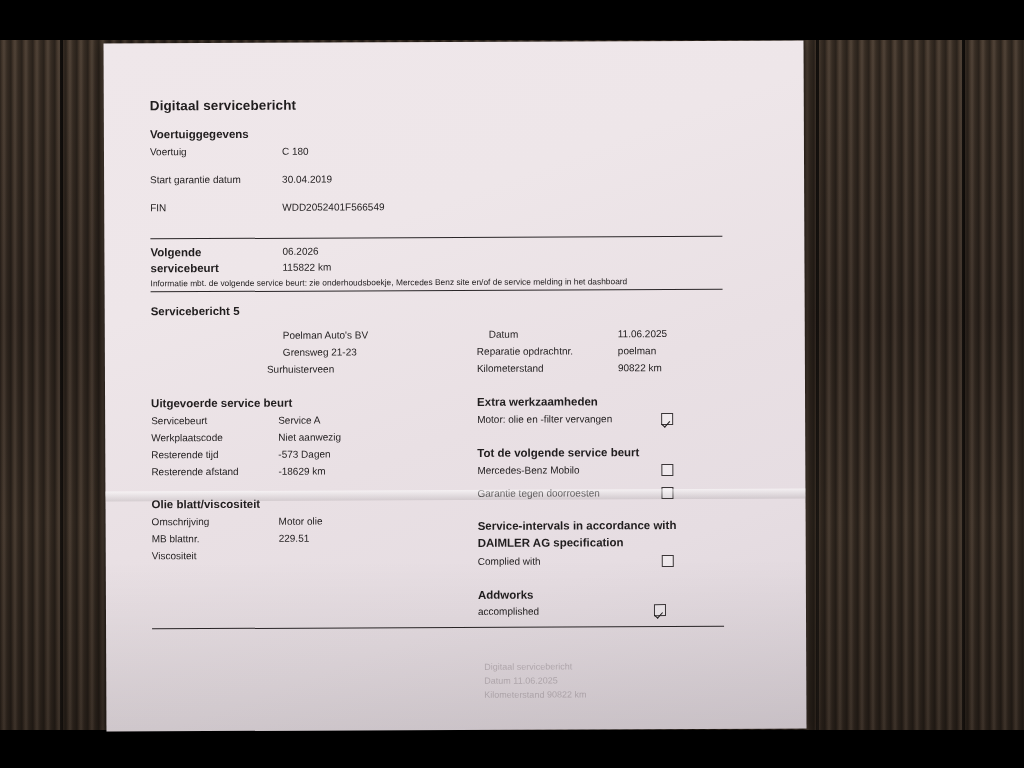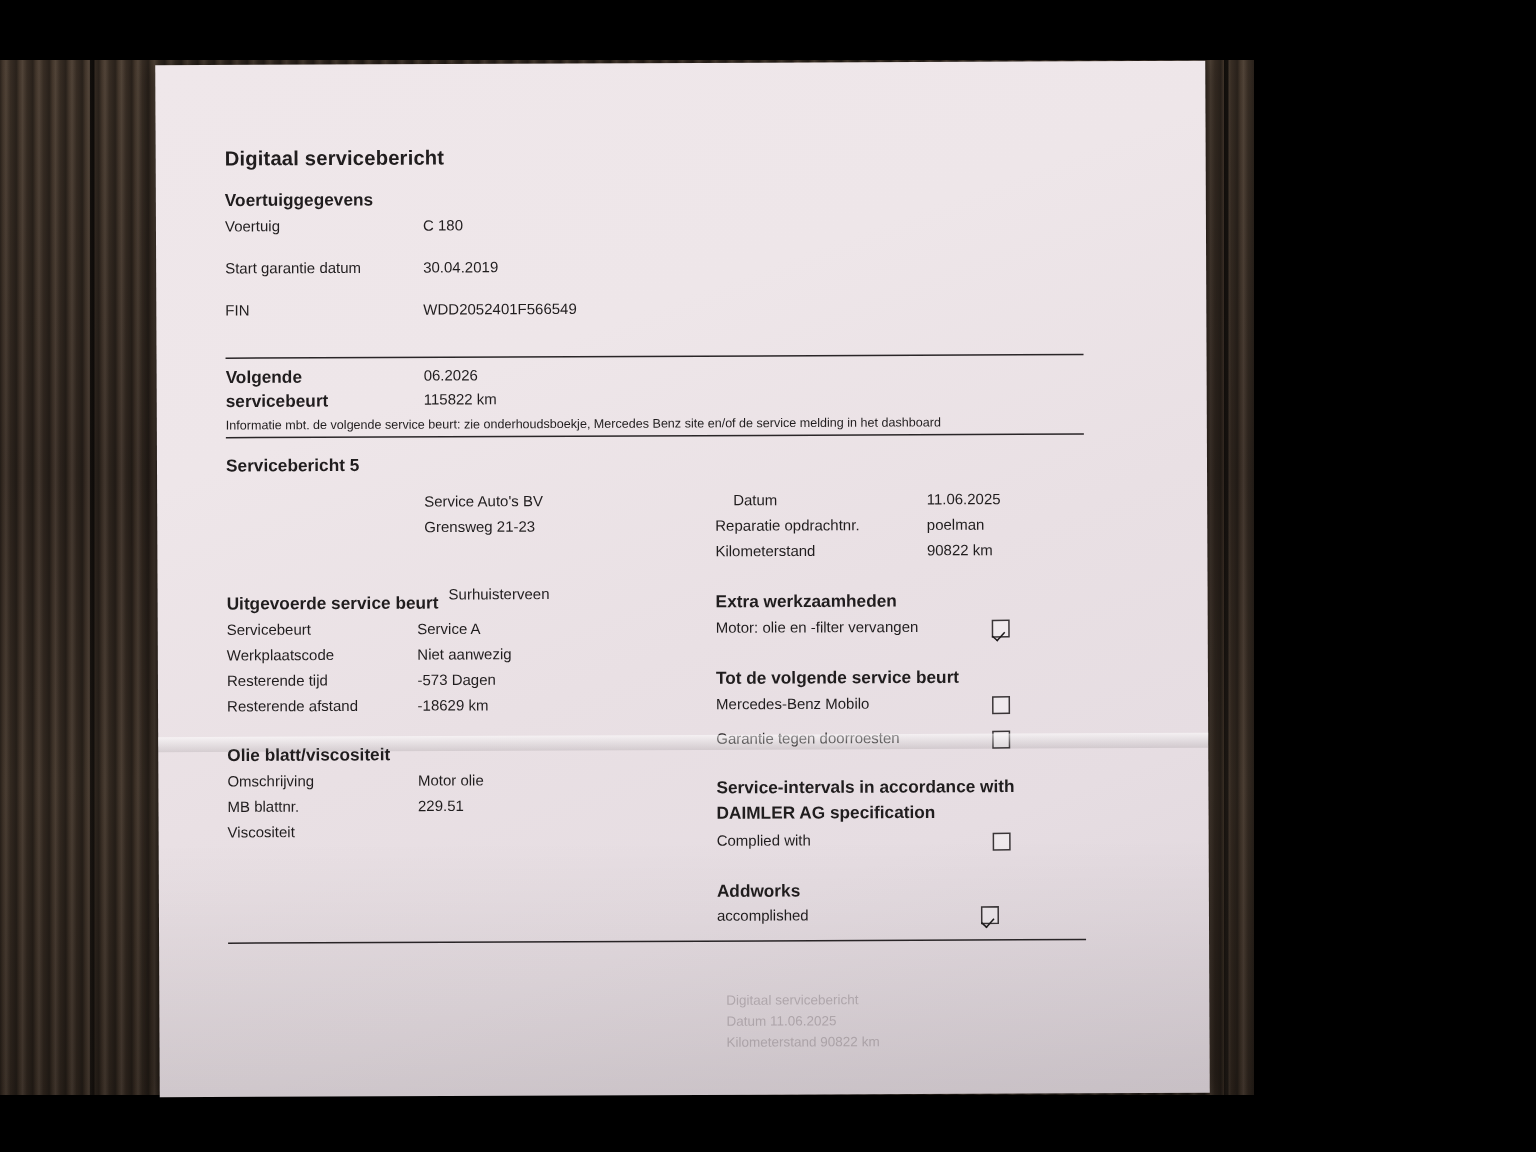--- a/index.html
+++ b/index.html
@@ -6,21 +6,21 @@
     margin: 0;
     padding: 0;
     width: 1024px;
     height: 768px;
     overflow: hidden;
     background: #000;
     font-family: "Liberation Sans", sans-serif;
   }
   #scene {
     position: relative;
-    width: 836px;
+    width: 1024px;
     height: 768px;
     background: #000;
     overflow: hidden;
   }
   
   .wood {
     position: absolute;
     top: 40px;
     left: 0;
     width: 1024px;
@@ -163,23 +163,23 @@
       <div class="t h2" style="left:46px; top:219px;">servicebeurt</div>
       <div class="t lb" style="left:178px; top:203px;">06.2026</div>
       <div class="t lb" style="left:178px; top:219px;">115822 km</div>
 
       <div class="t sm" style="left:46px; top:235px;">Informatie mbt. de volgende service beurt: zie onderhoudsboekje, Mercedes Benz site en/of de service melding in het dashboard</div>
 
       <div class="rule thick" style="left:46px; top:248px; width:572px;"></div>
 
       <div class="t h2" style="left:46px; top:262px;">Servicebericht 5</div>
 
-      <div class="t lb" style="left:178px; top:287px;">Service Auto's BV</div>
+      <div class="t lb" style="left:178px; top:287px;">Poelman Auto's BV</div>
       <div class="t lb" style="left:178px; top:304px;">Grensweg 21-23</div>
-      <div class="t lb" style="left:194px; top:321px;margin-top:28px;">Surhuisterveen</div>
+      <div class="t lb" style="left:162px; top:321px;">Surhuisterveen</div>
 
       <div class="t lb" style="left:372px; top:287px;margin-left:12px;">Datum</div>
       <div class="t lb" style="left:513px; top:287px;">11.06.2025</div>
 
       <div class="t lb" style="left:372px; top:304px;">Reparatie opdrachtnr.</div>
       <div class="t lb" style="left:513px; top:304px;">poelman</div>
 
       <div class="t lb" style="left:372px; top:321px;">Kilometerstand</div>
       <div class="t lb" style="left:513px; top:321px;">90822 km</div>
 

